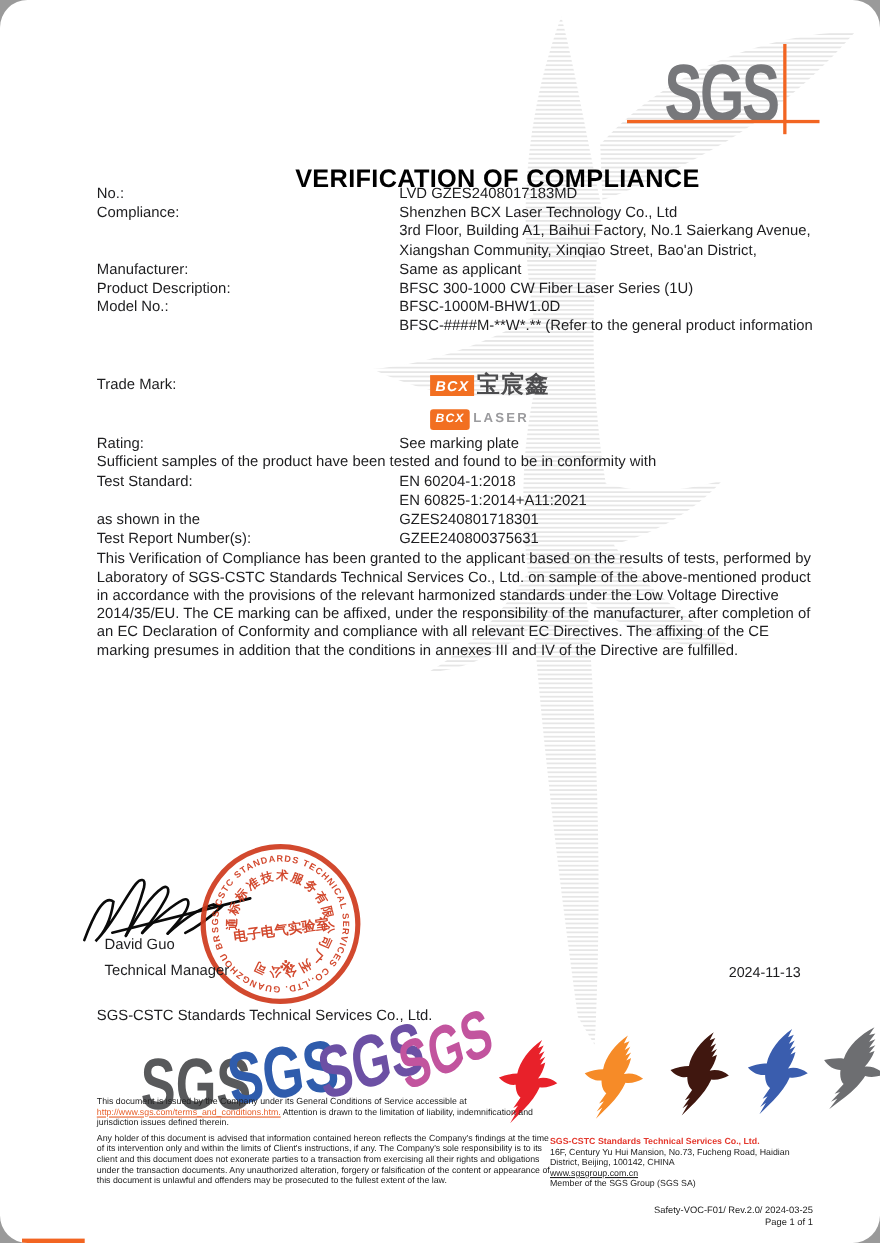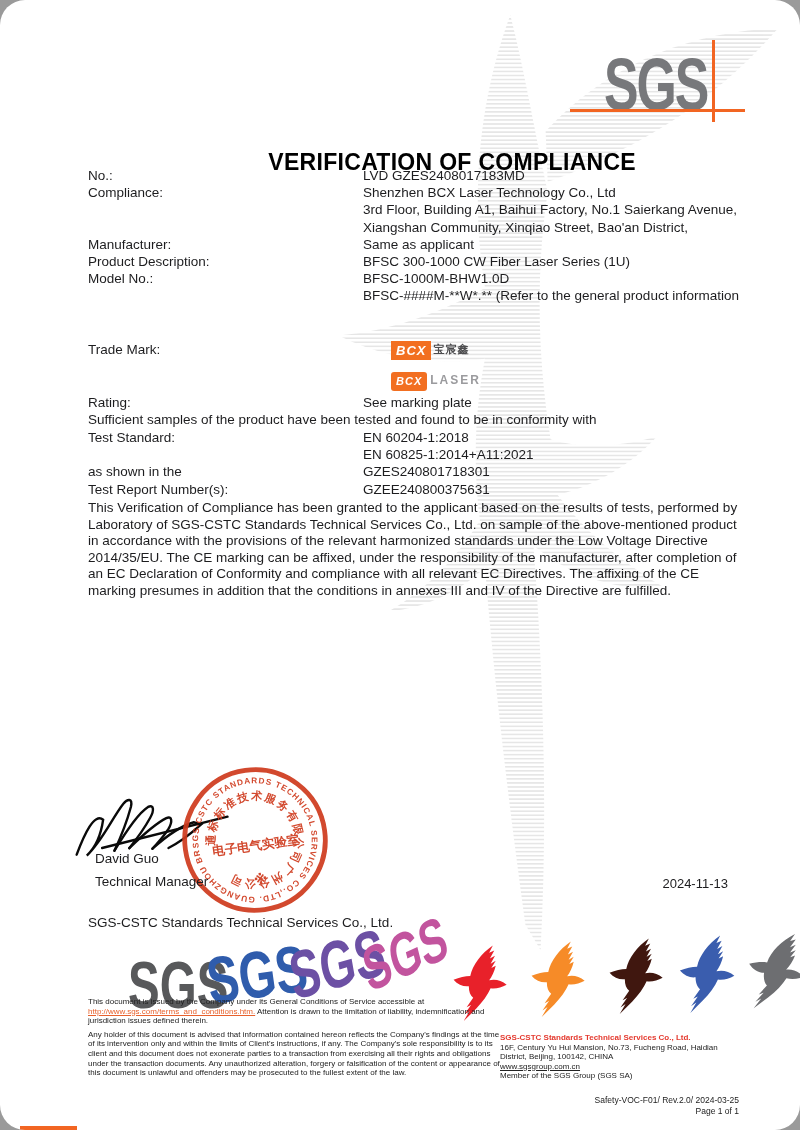--- a/index.html
+++ b/index.html
@@ -21,21 +21,21 @@
 
   .fields{left:88px;width:660px;}
   .frow{display:flex;height:17.2px;line-height:17.2px;font-size:13.5px;}
   .frow .lab{width:275px;flex:none;}
   .fullline{left:88px;font-size:13.5px;height:17px;line-height:17px;}
 
   
   .tm-line{display:flex;align-items:flex-start;height:20px;margin-left:28px;}
   .bcx-box{display:inline-block;color:#fff;font-weight:bold;font-style:italic;
            font-size:13px;padding:1px 5px;letter-spacing:1px;}
-  .bcx-cn{font-weight:bold;font-size:11px;color:#4c4c4e;margin-left:2px;letter-spacing:1px;}
+  .bcx-cn{font-weight:bold;font-size:21px;color:#4c4c4e;margin-left:2px;letter-spacing:1px;}
   .bcx-box2{display:inline-block;color:#fff;font-weight:bold;font-style:italic;
             font-size:11px;padding:1px 5px;border-radius:3px;letter-spacing:1px;}
   .bcx-laser{font-weight:bold;font-size:12px;color:#9b9b9e;margin-left:3px;letter-spacing:2px;}
 
   .body-par{left:88px;top:500px;width:654px;font-size:13.5px;line-height:16.6px;}
 
   
   .sig-svg{left:66px;top:786px;width:185px;height:78px;}
   .sig-name{left:95px;top:851px;font-size:13.5px;}
   .sig-title{left:95px;top:874px;font-size:13.5px;}

